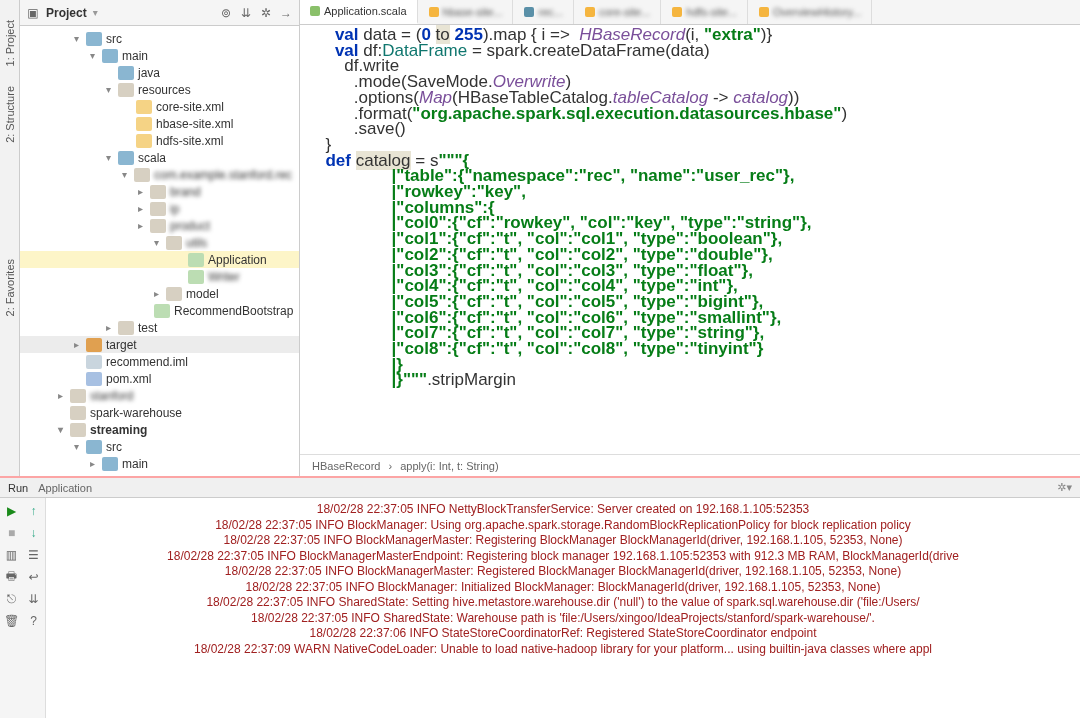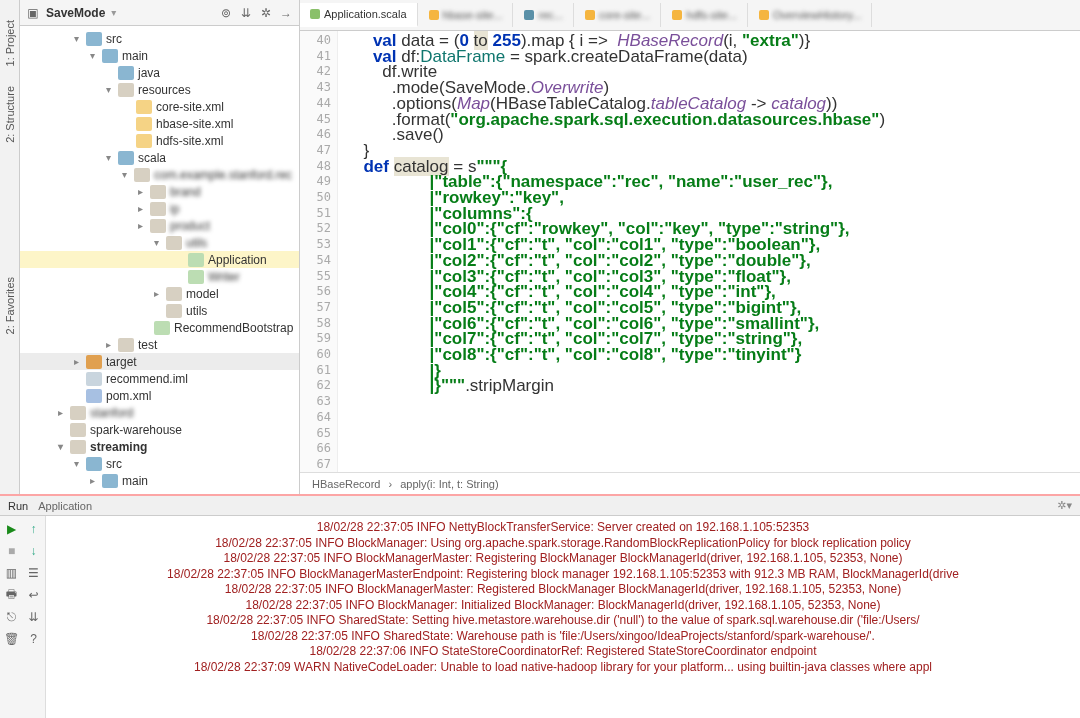--- a/index.html
+++ b/index.html
@@ -18,21 +18,21 @@
 .tree-row.sel { background: #fdf5c8; }
 .tree-row.sel2 { background: #ececec; }
 .arrow { width: 12px; color: #888; font-size: 10px; }
 .ficon { width: 16px; height: 14px; margin-right: 4px; background: #c9d5de; border-radius: 2px; display: inline-block; }
 .ficon.folder { background: #d7d0c2; }
 .ficon.pkg { background: #8ab6d1; }
 .ficon.xml { background: #f5d385; }
 .ficon.scala { background: #bcddb3; }
 .ficon.maven { background: #a7c0e2; }
 .editor-area { flex: 1; display: flex; flex-direction: column; }
-.tabs { height: 31px; background: #f5f5f5; border-bottom: 1px solid #ccc; display: flex; align-items: center; gap: 1px; overflow: hidden; }
+.tabs { height: 25px; background: #f5f5f5; border-bottom: 1px solid #ccc; display: flex; align-items: center; gap: 1px; overflow: hidden; }
 .tab { padding: 0 10px; height: 24px; display: flex; align-items: center; gap: 4px; font-size: 11px; color: #555; border-right: 1px solid #ddd; cursor: pointer; }
 .tab.active { background: #fff; border-bottom: 2px solid #fff; color: #333; }
 .tab .dot { width: 10px; height: 10px; border-radius: 2px; }
 .code-wrap { flex: 1; display: flex; overflow: hidden; }
 .gutter { width: 38px; background: #fafafa; color: #aaa; text-align: right; padding: 2px 6px 2px 0; font-family: Menlo, monospace; font-size: 12px; line-height: 15.7px; border-right: 1px solid #eee; }
 .code { flex: 1; font-family: Menlo, monospace; font-size: 17px; line-height: 15.7px; padding: 2px 0 2px 16px; white-space: pre; overflow: hidden; color: #333; }
 .kw { color: #0033b3; font-weight: bold; }
 .type { color: #0f766e; }
 .str { color: #067d17; font-weight: bold; }
 .ital { font-style: italic; color: #7a4f9a; }
@@ -56,21 +56,21 @@
 <div class="top">
   <div class="left-rail" style="position:relative">
     <span class="rail-item">1: Project</span>
     <span class="rail-item">2: Structure</span>
     <span class="rail-item2">2: Favorites</span>
   </div>
 
   <div class="project-panel">
     <div class="panel-head">
       <span class="panel-icon">▣</span>
-      <span class="panel-title">SaveMode</span>
+      <span class="panel-title">Project</span>
       <span style="font-size:10px;color:#999">▾</span>
       <span class="spacer"></span>
       <span class="panel-icon">⊚</span>
       <span class="panel-icon">⇊</span>
       <span class="panel-icon">✲</span>
       <span class="panel-icon">→</span>
     </div>
     <div class="tree">
       <div class="tree-row" style="padding-left:54px">
           <span class="arrow">▾</span>
@@ -139,24 +139,20 @@
         </div>
       <div class="tree-row" style="padding-left:168px">
           <span class="ficon scala"></span>
           <span class="blur">Writer</span>
         </div>
       <div class="tree-row" style="padding-left:134px">
           <span class="arrow">▸</span>
           <span class="ficon folder"></span>
           <span>model</span>
         </div>
-      <div class="tree-row" style="padding-left:146px">
-          <span class="ficon folder"></span>
-          <span>utils</span>
-        </div>
       <div class="tree-row" style="padding-left:134px">
           <span class="ficon scala"></span>
           <span>RecommendBootstrap</span>
         </div>
       <div class="tree-row" style="padding-left:86px">
           <span class="arrow">▸</span>
           <span class="ficon folder"></span>
           <span>test</span>
         </div>
       <div class="tree-row sel2" style="padding-left:54px">
@@ -220,49 +216,20 @@
         <div class="tab">
           <span class="dot" style="background: rgb(245, 181, 63);"></span>
           <span class="blur">hdfs-site...</span>
         </div>
         <div class="tab">
           <span class="dot" style="background: rgb(245, 181, 63);"></span>
           <span class="blur">OverviewHistory...</span>
         </div>
       </div>
     <div class="code-wrap">
-      <div class="gutter" id="gutter">40
-41
-42
-43
-44
-45
-46
-47
-48
-49
-50
-51
-52
-53
-54
-55
-56
-57
-58
-59
-60
-61
-62
-63
-64
-65
-66
-67
-</div>
       <div class="code" id="code"><div><span>    </span><span class="kw">val</span><span> data = (</span><span class="kw">0</span><span> </span><span class="hl">to</span><span> </span><span class="kw">255</span><span>).map { i =&gt;  </span><span class="ital">HBaseRecord</span><span>(i, </span><span class="str">"extra"</span><span>)}</span></div><div><span></span></div><div><span>    </span><span class="kw">val</span><span> df:</span><span class="type">DataFrame</span><span> = spark.createDataFrame(data)</span></div><div><span></span></div><div><span>      df.write</span></div><div><span>        .mode(SaveMode.</span><span class="ital">Overwrite</span><span>)</span></div><div><span>        .options(</span><span class="ital">Map</span><span>(HBaseTableCatalog.</span><span class="ital">tableCatalog</span><span> -&gt; </span><span class="ital">catalog</span><span>))</span></div><div><span>        .format(</span><span class="str">"org.apache.spark.sql.execution.datasources.hbase"</span><span>)</span></div><div><span>        .save()</span></div><div><span></span></div><div><span>  }</span></div><div><span></span></div><div><span>  </span><span class="kw">def</span><span> </span><span class="hl">catalog</span><span> = s</span><span class="str">"""{</span></div><div><span class="str">                |"table":{"namespace":"rec", "name":"user_rec"},</span></div><div><span class="str">                |"rowkey":"key",</span></div><div><span class="str">                |"columns":{</span></div><div><span class="str">                |"col0":{"cf":"rowkey", "col":"key", "type":"string"},</span></div><div><span class="str">                |"col1":{"cf":"t", "col":"col1", "type":"boolean"},</span></div><div><span class="str">                |"col2":{"cf":"t", "col":"col2", "type":"double"},</span></div><div><span class="str">                |"col3":{"cf":"t", "col":"col3", "type":"float"},</span></div><div><span class="str">                |"col4":{"cf":"t", "col":"col4", "type":"int"},</span></div><div><span class="str">                |"col5":{"cf":"t", "col":"col5", "type":"bigint"},</span></div><div><span class="str">                |"col6":{"cf":"t", "col":"col6", "type":"smallint"},</span></div><div><span class="str">                |"col7":{"cf":"t", "col":"col7", "type":"string"},</span></div><div><span class="str">                |"col8":{"cf":"t", "col":"col8", "type":"tinyint"}</span></div><div><span class="str">                |}</span></div><div><span class="str">                |}"""</span><span>.stripMargin</span></div></div>
     </div>
     <div class="breadcrumb">
       <span>HBaseRecord</span>
       <span>›</span>
       <span>apply(i: Int, t: String)</span>
     </div>
   </div>
 </div>
 

